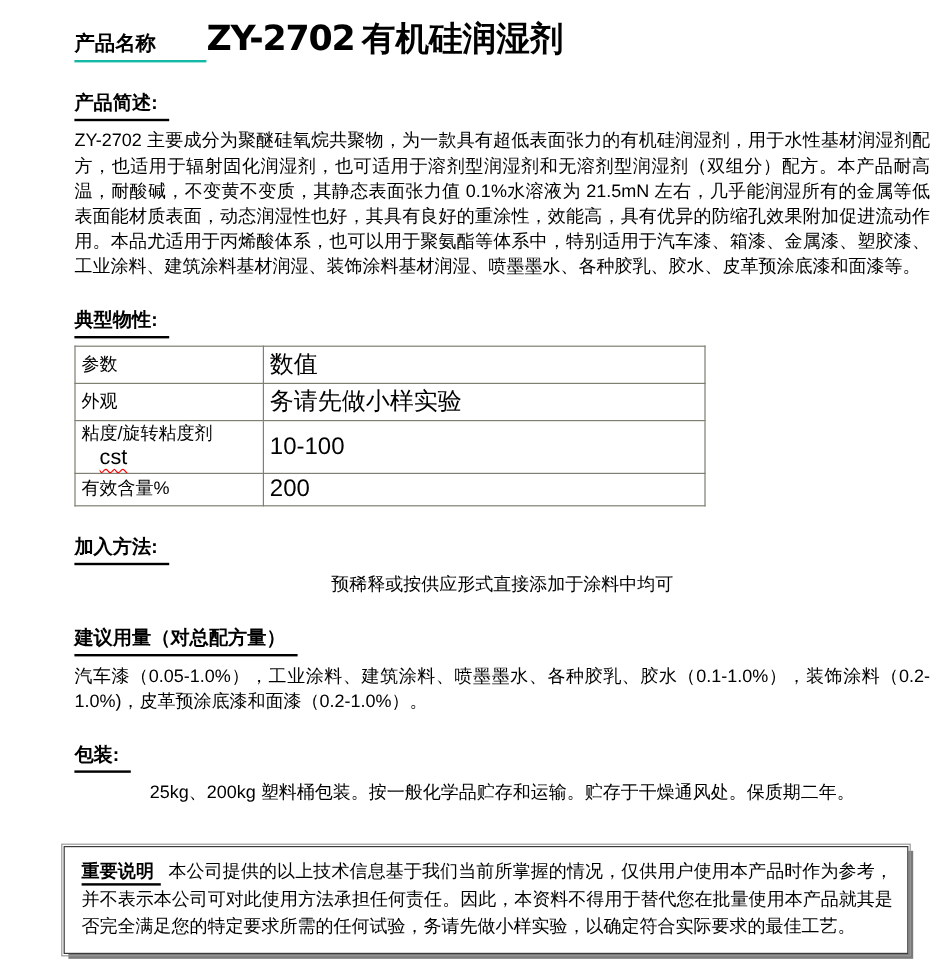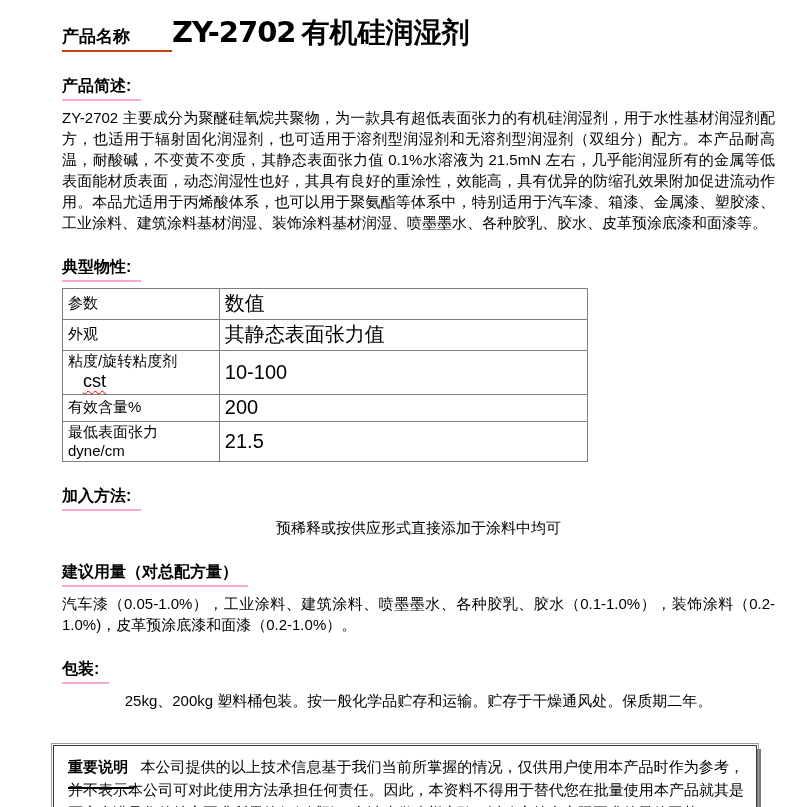--- a/index.html
+++ b/index.html
@@ -13,21 +13,21 @@
     overflow: hidden;
   }
   .title-row {
     display: flex;
     align-items: baseline;
     margin-bottom: 22px;
   }
   .name-label {
     font-size: 17px;
     font-weight: bold;
-    border-bottom: 2px solid #c2410c;
+    border-bottom: 2px solid #14b8a6;
     padding-right: 42px;
     padding-bottom: 2px;
   }
   .big-title {
     white-space: nowrap;
   }
   .big-title .model {
     font-family: "DejaVu Sans", sans-serif;
     font-size: 29px;
     font-weight: 900;
@@ -40,21 +40,21 @@
     margin-left: 6px;
   }
   h2.sec {
     font-size: 16px;
     font-weight: bold;
     margin-top: 24px;
     margin-bottom: 6px;
   }
   h2.sec > span {
     display: inline-block;
-    border-bottom: 2px solid #f9a8d4;
+    border-bottom: 2px solid #000000;
     padding-right: 10px;
     padding-bottom: 2px;
   }
   .body-text {
     font-size: 15px;
     line-height: 21px;
     text-align: justify;
     width: 713px;
   }
   .one-line { text-align: center; }
@@ -99,21 +99,21 @@
     padding: 9px 12px 10px 14px;
     font-size: 15px;
     line-height: 23px;
     text-align: justify;
     background: #ffffff;
   }
   .notice-label {
     font-weight: bold;
     border-bottom: 2px solid #000;
     padding-right: 6px;
-    padding-bottom: 12px;
+    padding-bottom: 1px;
     margin-right: 6px;
   }
 </style>
 </head>
 <body>
 
 <div class="title-row">
   <span class="name-label">产品名称</span>
   <span class="big-title"><span class="model">ZY-2702</span><span class="product">有机硅润湿剂</span></span>
 </div>
@@ -123,33 +123,29 @@
 
 <h2 class="sec props-heading"><span>典型物性:</span></h2>
 <table class="props">
   <tbody>
     <tr>
       <td class="c1"><span>参数</span></td>
       <td class="c2">数值</td>
     </tr>
     <tr>
       <td class="c1"><span>外观</span></td>
-      <td class="c2">其静态表面张力值</td>
+      <td class="c2">务请先做小样实验</td>
     </tr>
     <tr>
       <td class="c1"><span>粘度/旋转粘度剂</span><span class="wavy">cst</span></td>
       <td class="c2">10-100</td>
     </tr>
     <tr>
       <td class="c1"><span>有效含量%</span></td>
       <td class="c2">200</td>
-    </tr>
-    <tr>
-      <td class="c1"><span>最低表面张力 dyne/cm</span></td>
-      <td class="c2">21.5</td>
     </tr>
   </tbody>
 </table>
 
 <h2 class="sec gap-method"><span>加入方法:</span></h2>
 <p class="body-text one-line">预稀释或按供应形式直接添加于涂料中均可</p>
 
 <h2 class="sec gap-dosage"><span>建议用量（对总配方量）</span></h2>
 <p class="body-text">汽车漆（0.05-1.0%），工业涂料、建筑涂料、喷墨墨水、各种胶乳、胶水（0.1-1.0%），装饰涂料（0.2-1.0%)，皮革预涂底漆和面漆（0.2-1.0%）。</p>
 

